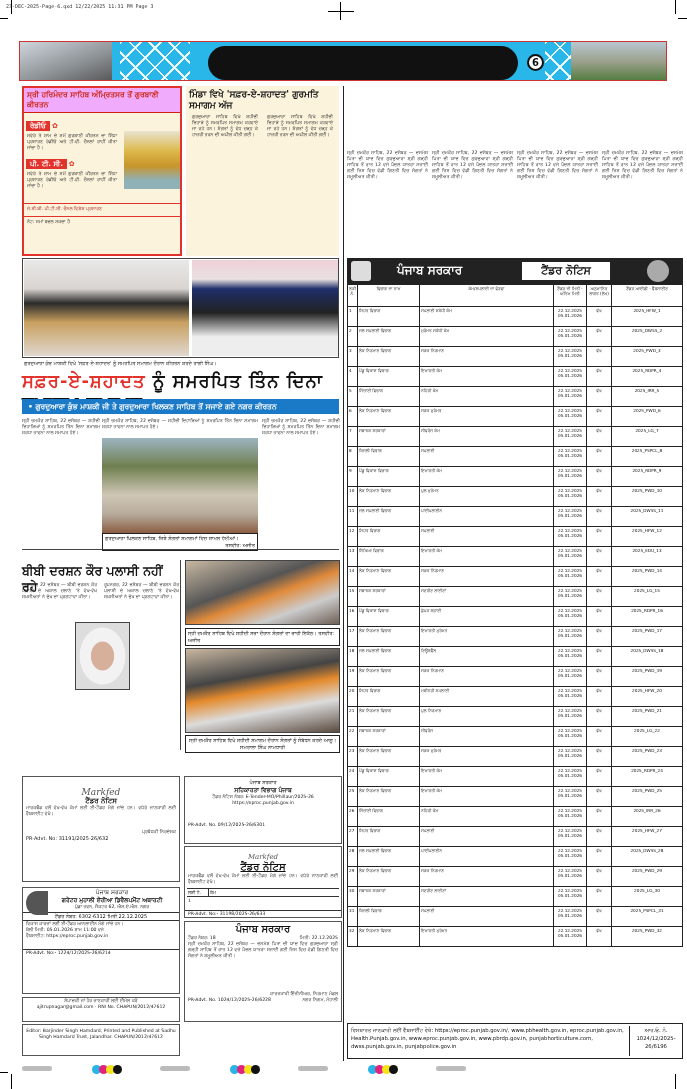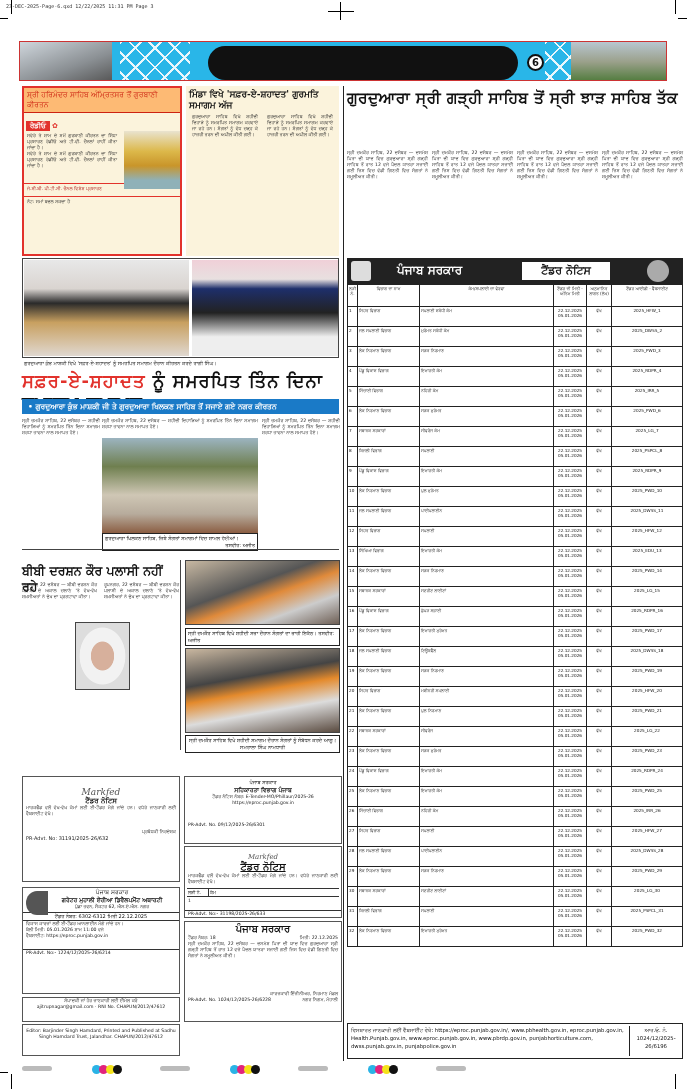--- a/index.html
+++ b/index.html
@@ -11,21 +11,21 @@
 .mh-photo-l{left:0;top:0;width:92px;height:40px;background:linear-gradient(160deg,#cfd6dc,#8a8f93 60%,#555)}
 .mh-photo-r{right:0;top:0;width:95px;height:40px;background:linear-gradient(180deg,#b8c6d0,#9aa08a 50%,#4e7a3a)}
 .mh-pat{top:0;height:40px;width:70px;background:repeating-linear-gradient(45deg,transparent 0 6px,#fff 6px 8px,transparent 8px 14px),repeating-linear-gradient(-45deg,transparent 0 6px,#fff 6px 8px,transparent 8px 14px);opacity:.9}
 .mh-pill{left:188px;top:4px;width:310px;height:34px;border-radius:20px;background:#111;overflow:hidden}
 .mh-red{left:6px;top:3px;width:150px;height:28px;background:#e52420;border-radius:16px 0 0 16px;color:#fff;font-weight:bold;font-size:21px;text-align:center;line-height:22px}
 .mh-red small{display:block;font-size:5px;line-height:5px}
 .mh-yel{left:150px;top:3px;width:154px;height:28px;background:#f9c514;border-radius:0 16px 16px 0;clip-path:polygon(6% 0,100% 0,100% 100%,0 100%);color:#e52420;font-weight:bold;font-size:21px;text-align:center;line-height:20px}
 .mh-yel small{display:block;font-size:6px;line-height:6px;color:#222;font-weight:normal}
 .mh-page{left:507px;top:12px;width:17px;height:17px;border-radius:50%;border:2px solid #111;background:#fff;font-weight:bold;font-size:10px;text-align:center;line-height:13px}
 .box-red{left:22px;top:86px;width:160px;height:170px;border:2px solid #e2322c;background:#fbf3dc}
-.box-red .hd{background:#fdba74;color:#c21;font-size:7.5px;font-weight:normal;padding:2px 3px;border-bottom:1px solid #c21}
+.box-red .hd{background:#f0abfc;color:#c21;font-size:7.5px;font-weight:bold;padding:2px 3px;border-bottom:1px solid #c21}
 .tag{background:#e2322c;color:#fff;font-size:7px;font-weight:bold;padding:1px 4px;display:inline-block;margin:2px}
 .fake{font-size:4.6px;line-height:6px;color:#222;padding:0 3px;text-align:justify}
 .temple{left:100px;top:18px;width:56px;height:58px;background:linear-gradient(180deg,#e9e3cf 0,#dcb84a 35%,#c9952a 60%,#8fb1b8 85%)}
 .col-article{left:186px;top:86px;width:153px;height:170px;background:#fbf3dc}
 .col-article .h{font-size:9px;font-weight:bold;padding:3px}
 .cols2{display:flex;gap:3px;padding:0 3px}
 .cols2>div{flex:1}
 .photos1{left:22px;top:258px;width:317px;height:100px;border:1px solid #444}
 .ph{background:linear-gradient(135deg,#cfcac3,#7d6d5e 40%,#2b2420 70%,#d9c9b0)}
 .caption{font-size:5px;color:#222}
@@ -68,20 +68,21 @@
   </div>
   <div class="abs mh-page">6</div>
   <div class="abs mh-photo-r"></div>
 </div>
 
 <div class="abs box-red">
   <div class="hd">ਸ੍ਰੀ ਹਰਿਮੰਦਰ ਸਾਹਿਬ ਅੰਮ੍ਰਿਤਸਰ ਤੋਂ ਗੁਰਬਾਣੀ ਕੀਰਤਨ</div>
   <div style="position:relative;height:150px">
     <div><span class="tag">ਰੇਡੀਓ</span><span style="color:#e2322c;font-size:7px">✿</span></div>
     <div class="fake" style="width:96px">ਸਵੇਰੇ ਤੇ ਸ਼ਾਮ ਦੇ ਸਮੇਂ ਗੁਰਬਾਣੀ ਕੀਰਤਨ ਦਾ ਸਿੱਧਾ ਪ੍ਰਸਾਰਣ ਰੇਡੀਓ ਅਤੇ ਟੀ.ਵੀ. ਚੈਨਲਾਂ ਰਾਹੀਂ ਕੀਤਾ ਜਾਂਦਾ ਹੈ।</div>
+    <div><span class="tag">ਪੀ. ਟੀ. ਸੀ.</span><span style="color:#e2322c;font-size:7px">✿</span></div>
     <div class="fake" style="width:96px">ਸਵੇਰੇ ਤੇ ਸ਼ਾਮ ਦੇ ਸਮੇਂ ਗੁਰਬਾਣੀ ਕੀਰਤਨ ਦਾ ਸਿੱਧਾ ਪ੍ਰਸਾਰਣ ਰੇਡੀਓ ਅਤੇ ਟੀ.ਵੀ. ਚੈਨਲਾਂ ਰਾਹੀਂ ਕੀਤਾ ਜਾਂਦਾ ਹੈ।</div>
     <div class="abs temple"></div>
     <div class="fake" style="border-top:1px solid #e2322c;margin-top:14px;padding-top:2px;color:#a11">ਜੇ.ਸੀ.ਬੀ. ਪੀ.ਟੀ.ਸੀ. ਚੈਨਲ ਵਿਸ਼ੇਸ਼ ਪ੍ਰਸਾਰਣ</div>
     <div class="fake" style="border-top:1px solid #e2322c;margin-top:4px;padding-top:2px">ਨੋਟ: ਸਮਾਂ ਬਦਲ ਸਕਦਾ ਹੈ</div>
   </div>
 </div>
 
 <div class="abs col-article">
   <div class="h">ਮਿੰਡਾ ਵਿਖੇ 'ਸਫ਼ਰ-ਏ-ਸ਼ਹਾਦਤ' ਗੁਰਮਤਿ ਸਮਾਗਮ ਅੱਜ</div>
   <div class="cols2">
@@ -174,21 +175,20 @@
   <div class="fake" style="text-align:right">ਕਾਰਜਕਾਰੀ ਇੰਜੀਨੀਅਰ, ਨਿਰਮਾਣ ਮੰਡਲ</div>
   <div style="display:flex;justify-content:space-between" class="fake">
     <span>PR-Advt. No. 1024/12/2025-26/6228</span>
     <span>ਨਗਰ ਨਿਗਮ, ਮੋਹਾਲੀ</span>
   </div>
 </div>
 
 <div class="abs" style="left:343px;top:86px;width:1px;height:975px;background:#222"></div>
 
 <div class="abs" style="left:347px;top:88px;width:336px;font-size:15.5px;font-weight:bold;line-height:20px;letter-spacing:.3px">
-  <div>ਗੁਰਦੁਆਰਾ ਸ੍ਰੀ ਗੜ੍ਹੀ ਸਾਹਿਬ ਤੋਂ ਸ੍ਰੀ ਝਾੜ ਸਾਹਿਬ ਤੱਕ</div>
 </div>
 <div class="abs" style="left:347px;top:150px;width:336px;height:100px;display:flex;gap:4px">
   <div class="fake" style="flex:1;padding:0">ਸ੍ਰੀ ਚਮਕੌਰ ਸਾਹਿਬ, 22 ਦਸੰਬਰ — ਦਸਮੇਸ਼ ਪਿਤਾ ਦੀ ਯਾਦ ਵਿਚ ਗੁਰਦੁਆਰਾ ਸ੍ਰੀ ਗੜ੍ਹੀ ਸਾਹਿਬ ਤੋਂ ਰਾਤ 12 ਵਜੇ ਪੈਦਲ ਯਾਤਰਾ ਸਜਾਈ ਗਈ ਜਿਸ ਵਿਚ ਵੱਡੀ ਗਿਣਤੀ ਵਿਚ ਸੰਗਤਾਂ ਨੇ ਸ਼ਮੂਲੀਅਤ ਕੀਤੀ।</div>
   <div class="fake" style="flex:1;padding:0">ਸ੍ਰੀ ਚਮਕੌਰ ਸਾਹਿਬ, 22 ਦਸੰਬਰ — ਦਸਮੇਸ਼ ਪਿਤਾ ਦੀ ਯਾਦ ਵਿਚ ਗੁਰਦੁਆਰਾ ਸ੍ਰੀ ਗੜ੍ਹੀ ਸਾਹਿਬ ਤੋਂ ਰਾਤ 12 ਵਜੇ ਪੈਦਲ ਯਾਤਰਾ ਸਜਾਈ ਗਈ ਜਿਸ ਵਿਚ ਵੱਡੀ ਗਿਣਤੀ ਵਿਚ ਸੰਗਤਾਂ ਨੇ ਸ਼ਮੂਲੀਅਤ ਕੀਤੀ।</div>
   <div class="fake" style="flex:1;padding:0">ਸ੍ਰੀ ਚਮਕੌਰ ਸਾਹਿਬ, 22 ਦਸੰਬਰ — ਦਸਮੇਸ਼ ਪਿਤਾ ਦੀ ਯਾਦ ਵਿਚ ਗੁਰਦੁਆਰਾ ਸ੍ਰੀ ਗੜ੍ਹੀ ਸਾਹਿਬ ਤੋਂ ਰਾਤ 12 ਵਜੇ ਪੈਦਲ ਯਾਤਰਾ ਸਜਾਈ ਗਈ ਜਿਸ ਵਿਚ ਵੱਡੀ ਗਿਣਤੀ ਵਿਚ ਸੰਗਤਾਂ ਨੇ ਸ਼ਮੂਲੀਅਤ ਕੀਤੀ।</div>
   <div class="fake" style="flex:1;padding:0">ਸ੍ਰੀ ਚਮਕੌਰ ਸਾਹਿਬ, 22 ਦਸੰਬਰ — ਦਸਮੇਸ਼ ਪਿਤਾ ਦੀ ਯਾਦ ਵਿਚ ਗੁਰਦੁਆਰਾ ਸ੍ਰੀ ਗੜ੍ਹੀ ਸਾਹਿਬ ਤੋਂ ਰਾਤ 12 ਵਜੇ ਪੈਦਲ ਯਾਤਰਾ ਸਜਾਈ ਗਈ ਜਿਸ ਵਿਚ ਵੱਡੀ ਗਿਣਤੀ ਵਿਚ ਸੰਗਤਾਂ ਨੇ ਸ਼ਮੂਲੀਅਤ ਕੀਤੀ।</div>
 </div>
 
 <div class="abs tender-head">
   <div class="abs" style="left:4px;top:3px;width:20px;height:20px;background:#ddd;border-radius:3px"></div>

